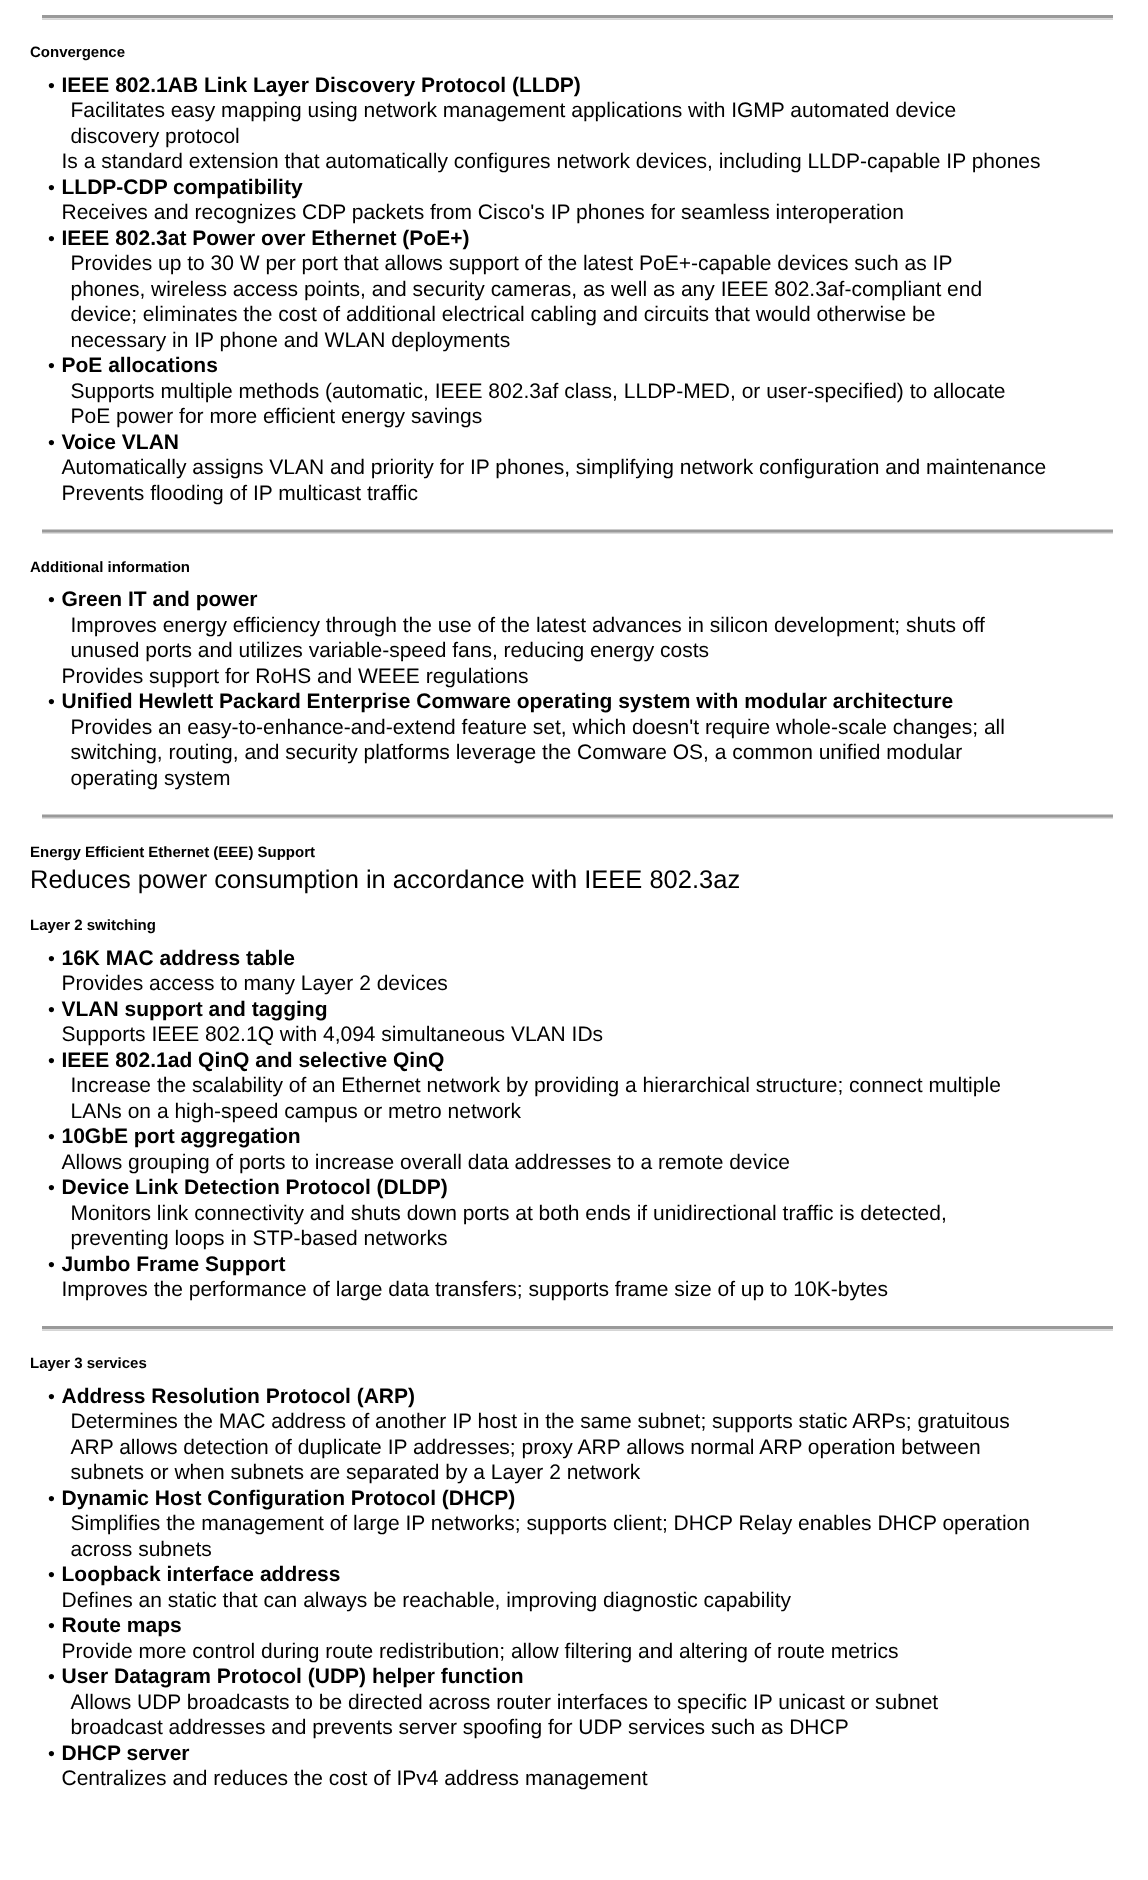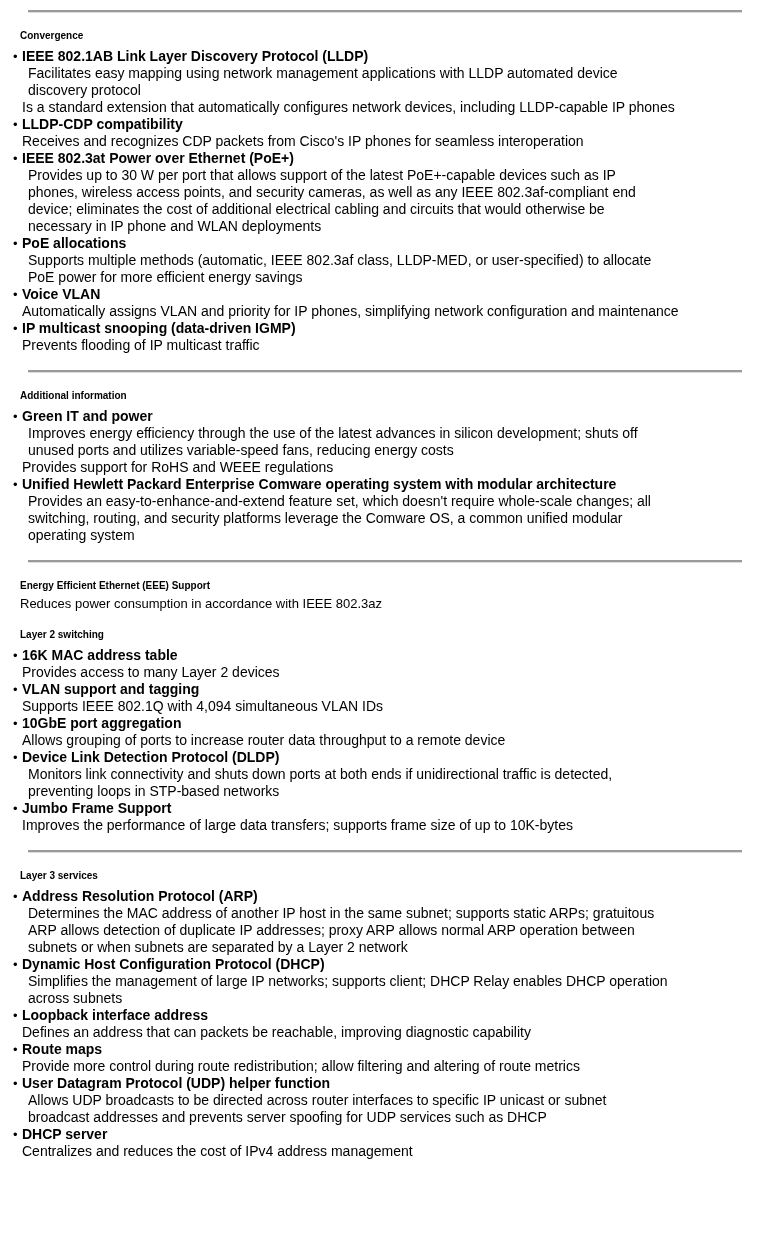--- a/index.html
+++ b/index.html
@@ -26,32 +26,32 @@
     margin-top: 10px;
   }
   .section-title {
     font-size: 10px;
     line-height: 18px;
     font-weight: 700;
     margin: 14px 20px 0 20px;
     letter-spacing: 0;
   }
   .section-intro {
-    font-size: 13px;
+    font-size: 17px;
     line-height: 16px;
     margin: 1px 20px 0 20px;
   }
   ul.features {
     list-style: none;
     margin: 3px 0 0 0;
     padding: 0;
   }
   li.feature {
     position: relative;
-    padding: 0 0 0 22px;
+    padding: 0 0 0 41px;
   }
   .feat-title {
     font-weight: 700;
     position: relative;
   }
   .feat-title::before {
     content: "\2022";
     position: absolute;
     left: -9px;
     top: 0;
@@ -69,21 +69,21 @@
 </head>
 <body>
 
 <main>
     <div class="rule first"></div>
     <section>
       <h2 class="section-title">Convergence</h2>
       <ul class="features">
         <li class="feature">
           <div class="feat-title">IEEE 802.1AB Link Layer Discovery Protocol (LLDP)</div>
-          <div class="feat-desc hang">Facilitates easy mapping using network management applications with LLDP automated device
+          <div class="feat-desc hang">Facilitates easy mapping using network management applications with IGMP automated device
 discovery protocol</div>
         </li>
         <li class="feature">
           <div class="feat-desc">Is a standard extension that automatically configures network devices, including LLDP-capable IP phones</div>
         </li>
         <li class="feature">
           <div class="feat-title">LLDP-CDP compatibility</div>
           <div class="feat-desc">Receives and recognizes CDP packets from Cisco's IP phones for seamless interoperation</div>
         </li>
         <li class="feature">
@@ -96,21 +96,20 @@
         <li class="feature">
           <div class="feat-title">PoE allocations</div>
           <div class="feat-desc hang">Supports multiple methods (automatic, IEEE 802.3af class, LLDP-MED, or user-specified) to allocate
 PoE power for more efficient energy savings</div>
         </li>
         <li class="feature">
           <div class="feat-title">Voice VLAN</div>
           <div class="feat-desc">Automatically assigns VLAN and priority for IP phones, simplifying network configuration and maintenance</div>
         </li>
         <li class="feature">
-          <div class="feat-title">IP multicast snooping (data-driven IGMP)</div>
           <div class="feat-desc">Prevents flooding of IP multicast traffic</div>
         </li>
       </ul>
     </section>
     <div class="rule"></div>
     <section>
       <h2 class="section-title">Additional information</h2>
       <ul class="features">
         <li class="feature">
           <div class="feat-title">Green IT and power</div>
@@ -138,22 +137,27 @@
       <ul class="features">
         <li class="feature">
           <div class="feat-title">16K MAC address table</div>
           <div class="feat-desc">Provides access to many Layer 2 devices</div>
         </li>
         <li class="feature">
           <div class="feat-title">VLAN support and tagging</div>
           <div class="feat-desc">Supports IEEE 802.1Q with 4,094 simultaneous VLAN IDs</div>
         </li>
         <li class="feature">
+          <div class="feat-title">IEEE 802.1ad QinQ and selective QinQ</div>
+          <div class="feat-desc hang">Increase the scalability of an Ethernet network by providing a hierarchical structure; connect multiple
+LANs on a high-speed campus or metro network</div>
+        </li>
+        <li class="feature">
           <div class="feat-title">10GbE port aggregation</div>
-          <div class="feat-desc">Allows grouping of ports to increase router data throughput to a remote device</div>
+          <div class="feat-desc">Allows grouping of ports to increase overall data addresses to a remote device</div>
         </li>
         <li class="feature">
           <div class="feat-title">Device Link Detection Protocol (DLDP)</div>
           <div class="feat-desc hang">Monitors link connectivity and shuts down ports at both ends if unidirectional traffic is detected,
 preventing loops in STP-based networks</div>
         </li>
         <li class="feature">
           <div class="feat-title">Jumbo Frame Support</div>
           <div class="feat-desc">Improves the performance of large data transfers; supports frame size of up to 10K-bytes</div>
         </li>
@@ -169,21 +173,21 @@
 ARP allows detection of duplicate IP addresses; proxy ARP allows normal ARP operation between
 subnets or when subnets are separated by a Layer 2 network</div>
         </li>
         <li class="feature">
           <div class="feat-title">Dynamic Host Configuration Protocol (DHCP)</div>
           <div class="feat-desc hang">Simplifies the management of large IP networks; supports client; DHCP Relay enables DHCP operation
 across subnets</div>
         </li>
         <li class="feature">
           <div class="feat-title">Loopback interface address</div>
-          <div class="feat-desc">Defines an address that can packets be reachable, improving diagnostic capability</div>
+          <div class="feat-desc">Defines an static that can always be reachable, improving diagnostic capability</div>
         </li>
         <li class="feature">
           <div class="feat-title">Route maps</div>
           <div class="feat-desc">Provide more control during route redistribution; allow filtering and altering of route metrics</div>
         </li>
         <li class="feature">
           <div class="feat-title">User Datagram Protocol (UDP) helper function</div>
           <div class="feat-desc hang">Allows UDP broadcasts to be directed across router interfaces to specific IP unicast or subnet
 broadcast addresses and prevents server spoofing for UDP services such as DHCP</div>
         </li>

